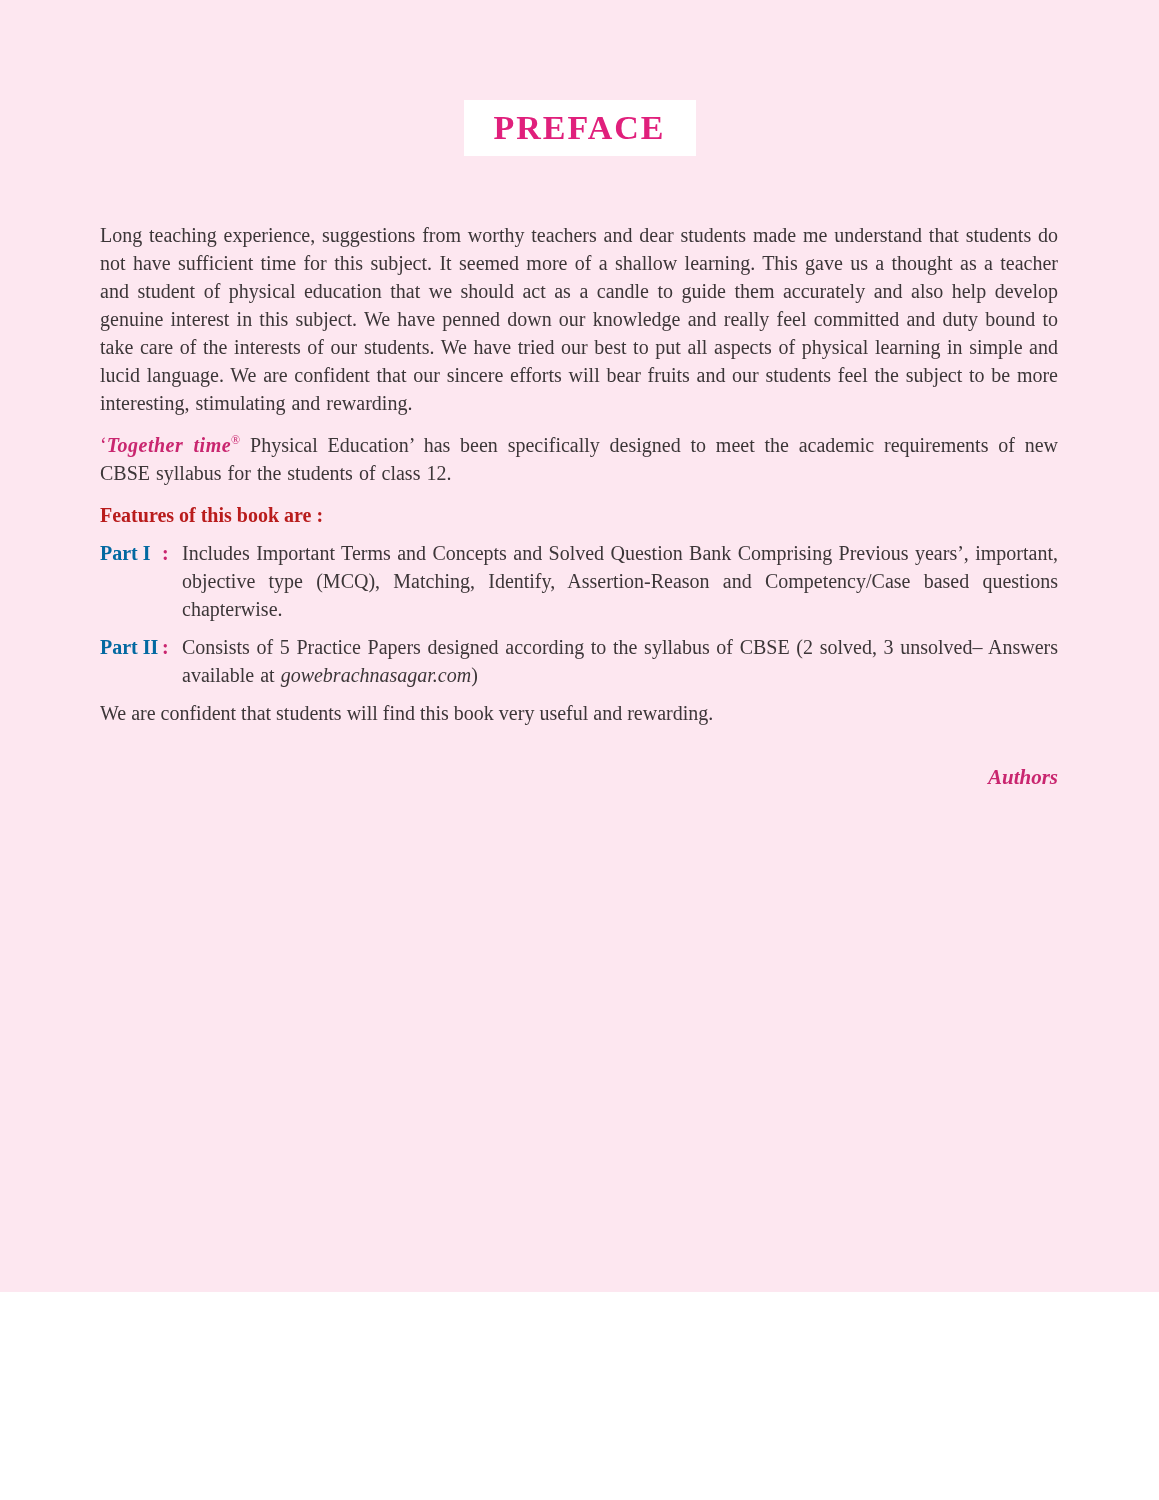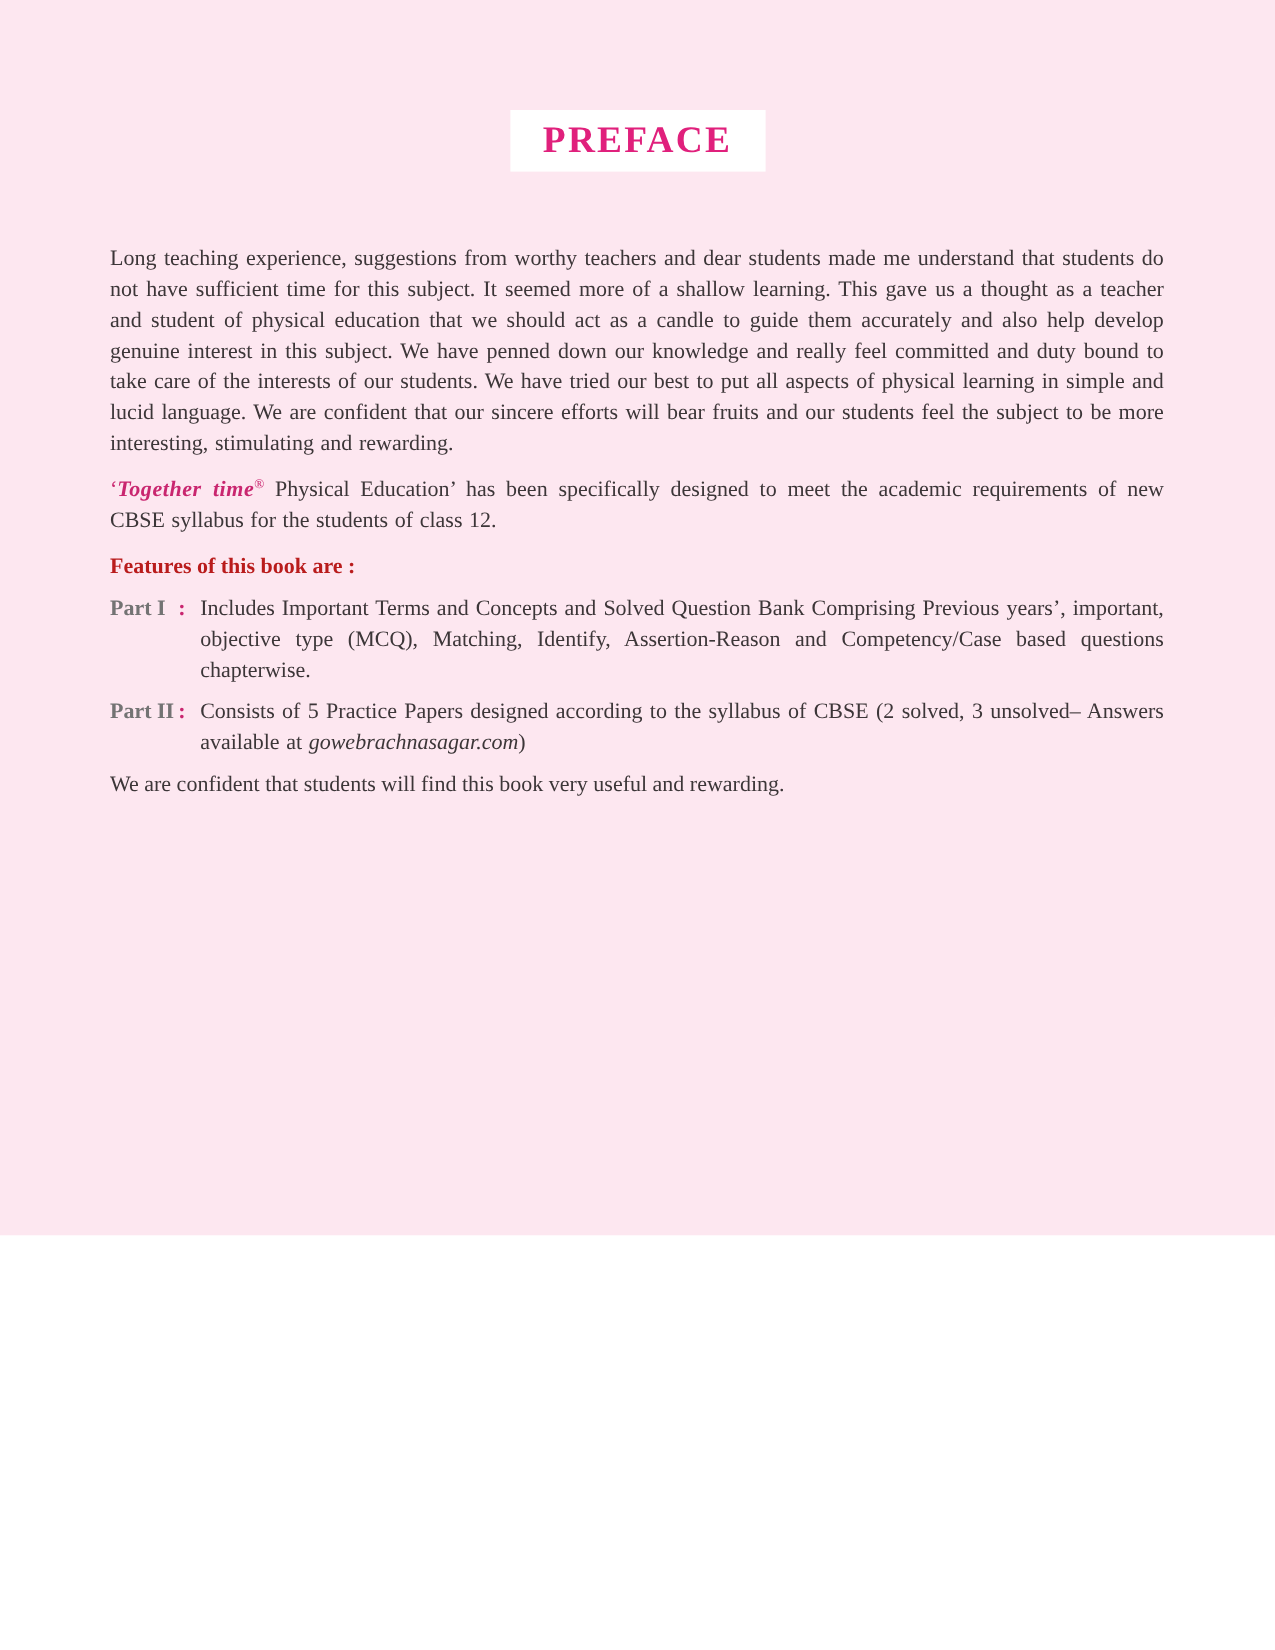--- a/index.html
+++ b/index.html
@@ -1,19 +1,19 @@
 <!DOCTYPE html>
 <html><head>
 <meta charset="utf-8">
 <style>
   html, body { margin: 0; padding: 0; }
   .page {
     position: relative;
     width: 1159px;
-    height: 1123px;
+    height: 1292px;
     background: #FDE7F0;
     font-family: "Liberation Serif", "DejaVu Serif", serif;
     color: #3C3638;
     overflow: hidden;
   }
   .title-box {
     position: absolute;
     top: 100px;
     left: 50%;
     transform: translateX(-50%);
@@ -62,21 +62,21 @@
     line-height: 28px;
     margin: 2px 0 10px 0;
   }
   .part-row {
     display: flex;
     font-size: 20px;
     line-height: 28px;
     margin: 0 0 10px 0;
   }
   .part-label {
-    color: #737373;
+    color: #0369a1;
     font-weight: bold;
     flex: 0 0 62px;
   }
   .part-colon {
     color: #C9266F;
     font-weight: bold;
     flex: 0 0 20px;
   }
   .part-text {
     flex: 1;
@@ -132,18 +132,19 @@
     </div>
 
     <div class="part-row">
       <span class="part-label">Part II</span>
       <span class="part-colon">:</span>
       <span class="part-text"><span>Consists of 5 Practice Papers designed according to the syllabus of CBSE (2 solved, 3 unsolved– Answers available at </span><span class="italic">gowebrachnasagar.com</span><span>)</span></span>
     </div>
 
     <p class="closing-par">We are confident that students will find this book very useful and rewarding.</p>
 
+    <div class="authors-line">Authors</div>
 
   </div>
 
   <div class="page-number">(3)</div>
 
 </div>
 
 </body></html>

